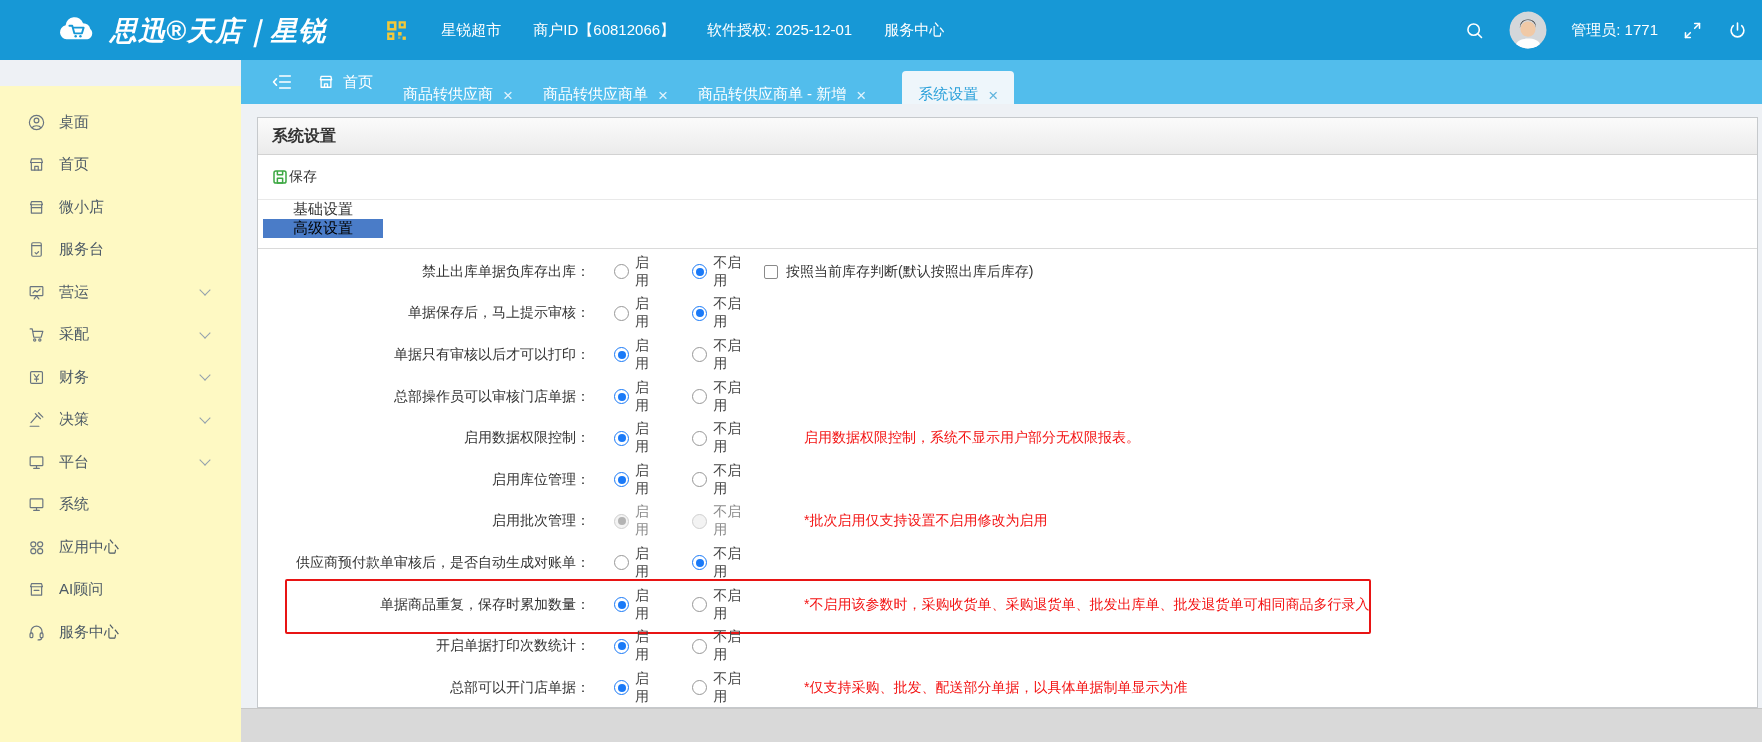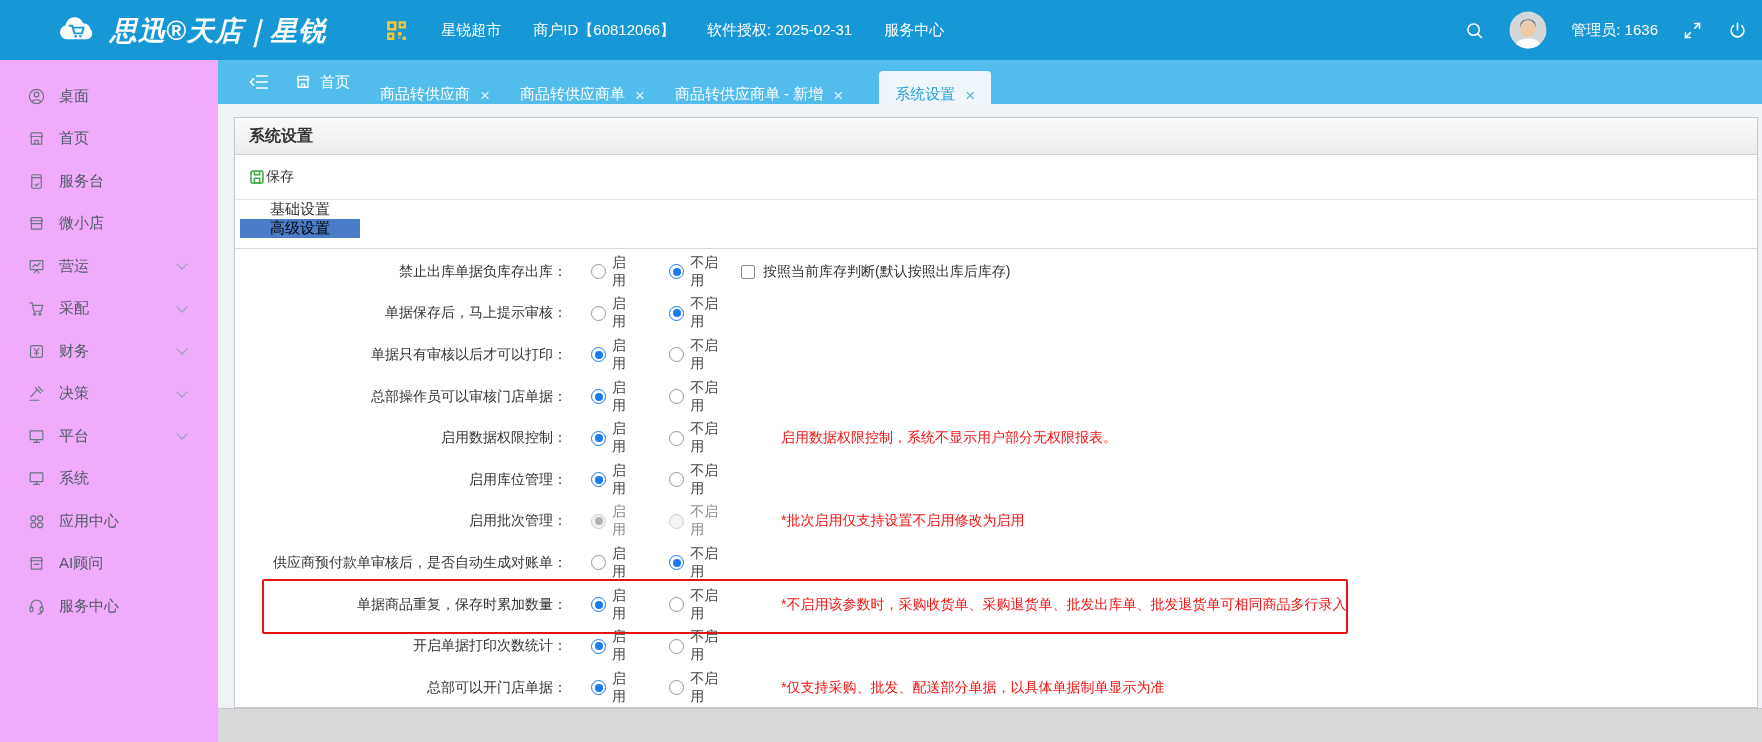--- a/index.html
+++ b/index.html
@@ -16,21 +16,21 @@
   .hmenu { display:flex; align-items:center; gap:32px; margin-left:58px; font-size:15px; }
   .hmenu .qr { width:25px; height:25px; display:block; }
   .hm-item { white-space:nowrap; cursor:default; }
   .hright { margin-left:auto; display:flex; align-items:center; gap:24px; }
   .hicon { width:21px; height:21px; display:block; }
   .avatar { width:38px; height:38px; border-radius:50%; overflow:hidden; display:block; }
   .admin { font-size:15px; white-space:nowrap; }
 
   
   .body-row { flex:1; display:flex; min-height:0; }
-  .sidebar { width:218px; background:#f0abfc; flex-shrink:0; padding-top:15px; }
+  .sidebar { width:241px; background:#fef9c3; flex-shrink:0; padding-top:15px;margin-top:26px; }
   .sb-item { height:42.5px; display:flex; align-items:center; padding-left:27px; cursor:pointer;
     color:#4d5a66; font-size:15px; }
   .sb-icon { width:19px; height:19px; margin-right:13px; flex-shrink:0; }
   .sb-icon svg { width:19px; height:19px; display:block; stroke:#6a7580; stroke-width:1.5;
     fill:none; stroke-linecap:round; stroke-linejoin:round; }
   .sb-chev { width:8px; height:8px; border-right:1.5px solid #93a1ad; border-bottom:1.5px solid #93a1ad;
     transform:rotate(45deg); margin-left:auto; margin-right:32px; margin-top:-4px; }
 
   .main-col { flex:1; display:flex; flex-direction:column; min-width:0; }
 
@@ -101,35 +101,35 @@
       <svg class="qr" viewBox="0 0 24 24" fill="#f2c83a">
         <path d="M3 3h9v9H3zm2.5 2.5v4h4v-4z"></path>
         <path d="M14 3h7v7h-7zm2.2 2.2v2.6h2.6V5.2z"></path>
         <path d="M3 14h7v7H3zm2.2 2.2v2.6h2.6v-2.6z"></path>
         <rect x="13.5" y="13.5" width="3.4" height="3.4"></rect>
         <rect x="17.8" y="17.8" width="3.2" height="3.2"></rect>
         <rect x="13.5" y="17.8" width="2.2" height="2.2" opacity=".6"></rect>
       </svg>
       <span class="hm-item">星锐超市</span>
       <span class="hm-item">商户ID【60812066】</span>
-      <span class="hm-item">软件授权: 2025-02-31</span>
+      <span class="hm-item">软件授权: 2025-12-01</span>
       <span class="hm-item">服务中心</span>
     </div>
     <div class="hright">
       <svg class="hicon" viewBox="0 0 24 24" stroke="#fff" fill="none" stroke-width="1.8" stroke-linecap="round">
         <circle cx="11" cy="11" r="6.5"></circle>
           <path d="M15.8 15.8L20 20"></path>
       </svg>
       <svg class="avatar" viewBox="0 0 40 40">
         <circle cx="20" cy="20" r="19.5" fill="#d4d7da"></circle>
         <circle cx="20" cy="19" r="8" fill="#f0c9a6"></circle>
         <path d="M11.5 18a8.5 8.5 0 0 1 17 0c0-3-.5-9-8.5-9s-8.5 6-8.5 9z" fill="#383838"></path>
         <path d="M7.5 35c1.5-8 23.5-8 25 0a19.5 19.5 0 0 1-25 0z" fill="#fdfdfd"></path>
       </svg>
-      <span class="admin">管理员: 1636</span>
+      <span class="admin">管理员: 1771</span>
       <svg class="hicon" viewBox="0 0 24 24" stroke="#fff" fill="none" stroke-width="1.8" stroke-linecap="round" stroke-linejoin="round">
         <path d="M14.5 4H20v5.5"></path>
           <path d="M20 4l-5.5 5.5"></path>
           <path d="M9.5 20H4v-5.5"></path>
           <path d="M4 20l5.5-5.5"></path>
       </svg>
       <svg class="hicon" viewBox="0 0 24 24" stroke="#fff" fill="none" stroke-width="1.8" stroke-linecap="round">
         <path d="M12 3.5v8"></path>
           <path d="M7.2 6.5a7.3 7.3 0 1 0 9.6 0"></path>
       </svg>
@@ -154,36 +154,36 @@
               <path d="M4.5 9.5L5.7 5h12.6l1.2 4.5"></path>
               <path d="M5.5 9.5h13V19h-13z"></path>
               <path d="M9.8 19v-4.6h4.4V19"></path>
             </svg>
           </span>
           <span class="sb-label">首页</span>
         </div>
         <div class="sb-item">
           <span class="sb-icon">
             <svg viewBox="0 0 24 24">
+              <path d="M4.5 8.5h15l-1.2-4h-12.6z"></path>
+              <path d="M5.5 8.5V19h13V8.5"></path>
+              <path d="M5.5 12.2h13"></path>
+            </svg>
+          </span>
+          <span class="sb-label">微小店</span>
+        </div>
+        <div class="sb-item">
+          <span class="sb-icon">
+            <svg viewBox="0 0 24 24">
               <rect x="6" y="3.5" width="12" height="17" rx="1.5"></rect>
               <path d="M6 7h12"></path>
               <path d="M10.2 16l1.6 1.6 2.8-2.8"></path>
             </svg>
           </span>
           <span class="sb-label">服务台</span>
-        </div>
-        <div class="sb-item">
-          <span class="sb-icon">
-            <svg viewBox="0 0 24 24">
-              <path d="M4.5 8.5h15l-1.2-4h-12.6z"></path>
-              <path d="M5.5 8.5V19h13V8.5"></path>
-              <path d="M5.5 12.2h13"></path>
-            </svg>
-          </span>
-          <span class="sb-label">微小店</span>
         </div>
         <div class="sb-item">
           <span class="sb-icon">
             <svg viewBox="0 0 24 24">
               <rect x="4" y="4.5" width="16" height="11.5" rx="1"></rect>
               <path d="M7.5 12.5l2.8-3 2.4 2 3.8-3.7"></path>
               <path d="M9 20l3-3.6L15 20"></path>
             </svg>
           </span>
           <span class="sb-label">营运</span>

